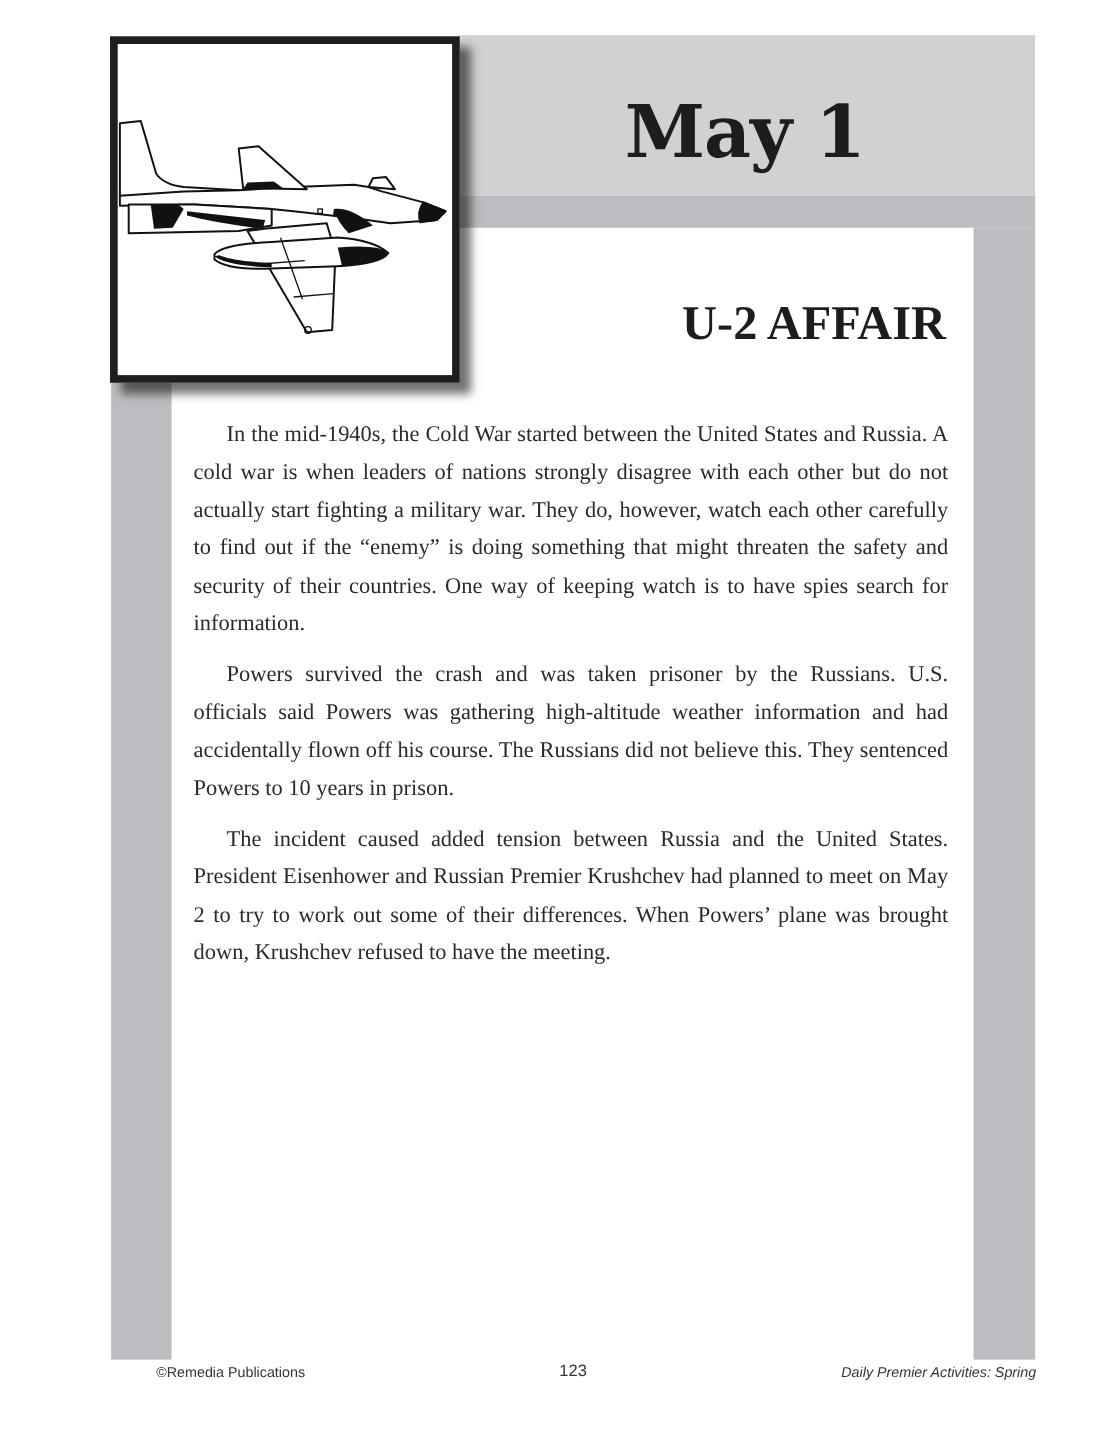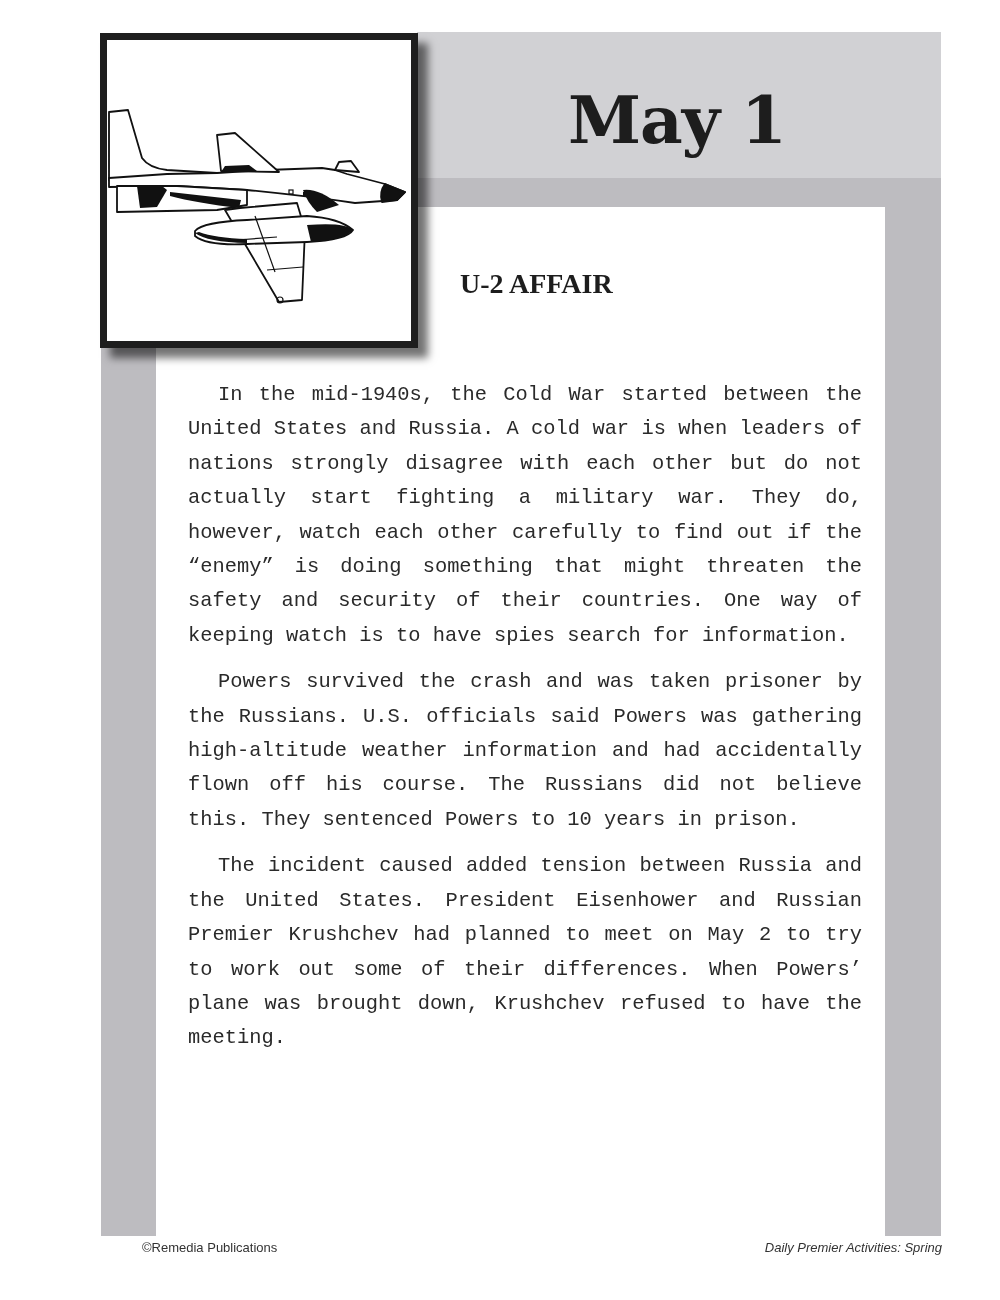--- a/index.html
+++ b/index.html
@@ -33,33 +33,33 @@
     .photo-frame {
       position: absolute; left: 100px; top: 33px; width: 318px; height: 315px;
       box-sizing: border-box; border: 7px solid #1e1e1e; background: #ffffff;
       box-shadow: 10px 10px 8px rgba(0,0,0,0.55);
       z-index: 2;
     }
     .photo-frame svg { position: absolute; left: 0; top: 0; width: 304px; height: 301px; }
 
     .story-title {
       position: absolute; left: 460px; top: 268px; width: 400px;
-      text-align: left;
+      text-align: right;
       font-family: "Liberation Serif", "DejaVu Serif", serif;
-      font-weight: bold; font-size: 28px; color: #1d1d1d;
+      font-weight: bold; font-size: 44px; color: #1d1d1d;
     }
 
     .story-body {
       position: absolute; left: 176px; top: 378px; width: 686px;
       font-family: "Liberation Serif", "DejaVu Serif", serif;
       font-size: 20.4px; line-height: 34.4px; color: #2a2a2a;
       text-align: justify;
     }
     .story-body p {
-      margin: 0 0 12px 12px; text-indent: 30px; font-family: Liberation Mono, monospace;
+      margin: 0 0 12px 0; text-indent: 30px;
     }
 
     .footer {
       position: absolute; left: 100px; top: 1238px; width: 842px; height: 22px;
       font-family: "Liberation Sans", "DejaVu Sans", sans-serif; color: #333;
     }
     .footer .publisher { position: absolute; left: 0; top: 2px; font-size: 13px; margin-left: 42px; }
     .footer .page-number { position: absolute; left: 0; width: 842px; top: 0; text-align: center; font-size: 15px; }
     .footer .book-title { position: absolute; right: 0; top: 2px; font-size: 13px; font-style: italic; }
   </style>
@@ -116,14 +116,15 @@
 <div class="story-title">U-2 AFFAIR</div>
 
 <div class="story-body">
   <p>In the mid-1940s, the Cold War started between the United States and Russia. A cold war is when leaders of nations strongly disagree with each other but do not actually start fighting a military war. They do, however, watch each other carefully to find out if the “enemy” is doing something that might threaten the safety and security of their countries. One way of keeping watch is to have spies search for information.</p>
   <p>Powers survived the crash and was taken prisoner by the Russians. U.S. officials said Powers was gathering high-altitude weather information and had accidentally flown off his course. The Russians did not believe this. They sentenced Powers to 10 years in prison.</p>
   <p>The incident caused added tension between Russia and the United States. President Eisenhower and Russian Premier Krushchev had planned to meet on May 2 to try to work out some of their differences. When Powers’ plane was brought down, Krushchev refused to have the meeting.</p>
 </div>
 
 <div class="footer">
   <span class="publisher">©Remedia Publications</span>
+  <span class="page-number">123</span>
   <span class="book-title">Daily Premier Activities: Spring</span>
 </div>
 
 </body></html>

